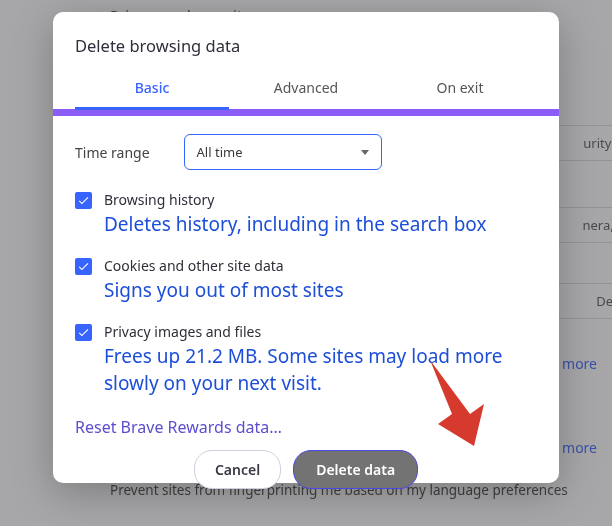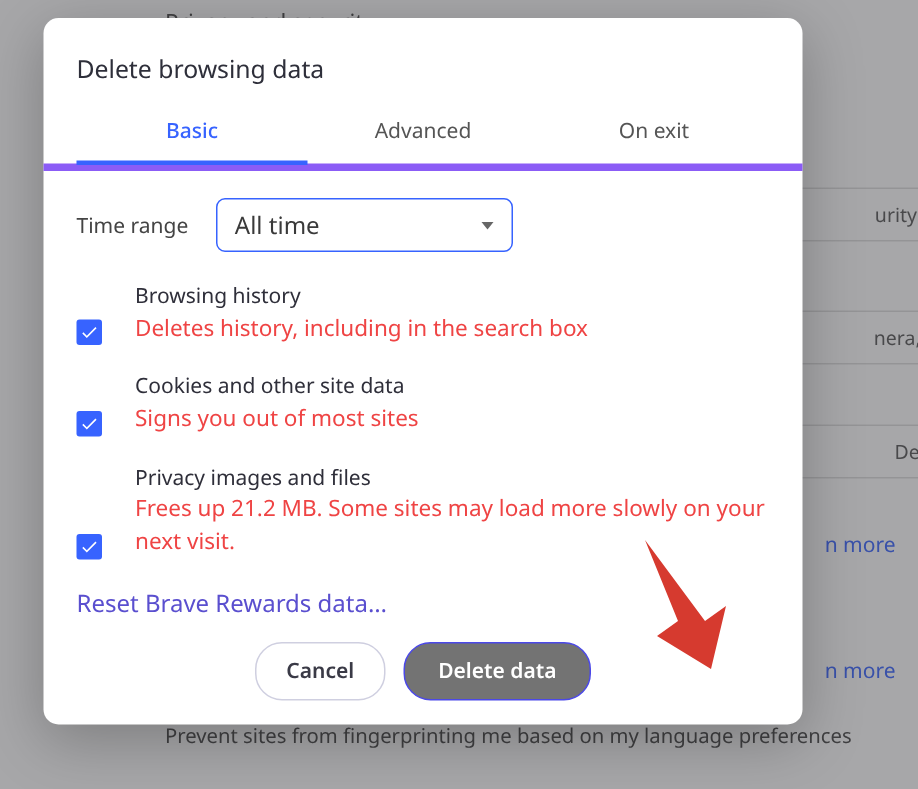--- a/index.html
+++ b/index.html
@@ -4,35 +4,35 @@
 <style>
 *{box-sizing:border-box;margin:0;padding:0;font-family:system-ui,-apple-system,Segoe UI,sans-serif}
 body{width:612px;height:526px;overflow:hidden;background:#fff;position:relative;color:#3b3e4f}
 .bg{position:absolute;inset:0;filter:blur(0);}
 .bg-inner{padding-left:110px;padding-top:5px;font-size:15px;color:#444}
 .bg-title{padding-bottom:100px}
 .bg-row{border:1px solid #ddd;padding:8px 10px;margin-right:-40px;display:flex;justify-content:space-between;font-size:13px;color:#555}
 .bg-more{color:#3763ff;text-align:right;padding-right:15px;margin-top:35px;font-size:14px}
 .bg-foot{font-size:13.5px;color:#444;line-height:1.55;padding-top:5px}
 .overlay{position:absolute;inset:0;background:rgba(60,60,65,.45);}
-.modal{position:absolute;left:29px;top:12px;width:506px;height:471px;background:#fff;border-radius:10px;box-shadow:0 10px 40px rgba(0,0,0,.25);padding:22px 22px 16px;display:flex;flex-direction:column}
+.modal{position:absolute;left:53px;top:12px;width:506px;height:471px;background:#fff;border-radius:10px;box-shadow:0 10px 40px rgba(0,0,0,.25);padding:22px 22px 16px;display:flex;flex-direction:column}
 .m-title{font-size:16.5px;color:#2e2f3a;margin-bottom:12px}
-.tabs{display:flex;border-bottom:5px solid #8b5cf6;margin:0 -22px;padding:0 22px}
+.tabs{display:flex;border-bottom:7px solid #8b5cf6;margin:0 -22px;padding:0 22px}
 .tab{flex:1;text-align:center;font-size:14px;color:#555;padding:9px 0 10px;cursor:pointer}
 .tab.active{color:#3763ff;border-bottom:3px solid #3763ff;font-weight:500;margin-bottom:-1px}
-.range{display:flex;align-items:center;gap:18px;margin:18px 0 20px}
+.range{display:flex;align-items:center;gap:34px;margin:18px 0 20px}
 .range-lbl{font-size:14px;color:#444}
-.select{border:1.5px solid #3763ff;border-radius:6px;width:198px;height:36px;display:flex;align-items:center;justify-content:space-between;padding:0 12px;font-size:16px;color:#3a3a3a;cursor:pointer}
+.select{border:1.5px solid #3763ff;border-radius:6px;width:198px;height:36px;display:flex;align-items:center;justify-content:space-between;padding:0 12px;font-size:13px;color:#3a3a3a;cursor:pointer}
 .caret{width:0;height:0;border-left:4px solid transparent;border-right:4px solid transparent;border-top:5px solid #666}
 .items{display:flex;flex-direction:column;gap:18px}
-.item{display:flex;gap:22px;align-items:flex-end}
+.item{display:flex;gap:12px;align-items:flex-start}
 .cb{width:17px;height:17px;border-radius:2px;background:#3763ff;display:flex;align-items:center;justify-content:center;margin-top:2px;flex-shrink:0;cursor:pointer}
 .cb svg{width:13px;height:13px;fill:#fff}
 .it-title{font-size:14px;color:#2f2f3a;line-height:1.4}
-.it-desc{font-size:15px;color:#ef4444;line-height:1.45;margin-top:1px}
+.it-desc{font-size:19px;color:#1d4ed8;line-height:1.45;margin-top:1px}
 .reset{color:#5a4fcf;font-size:16px;margin-top:18px;cursor:pointer}
 .footer{margin-top:auto;display:flex;justify-content:center;gap:12px;padding-top:12px}
 .btn{border-radius:18px;font-size:14px;font-weight:600;padding:9px 20px;cursor:pointer}
 .btn-cancel{background:#fff;border:1.5px solid #cfcfe0;color:#3a3a46}
 .btn-primary{background:#737373;border:1.5px solid #4b48e8;color:#fff;padding:9px 22px}
 .arrow{position:absolute;left:412px;top:354px;pointer-events:none}
 .arrow svg{width:80px;height:96px}
 </style>
 </head>
 <body>

